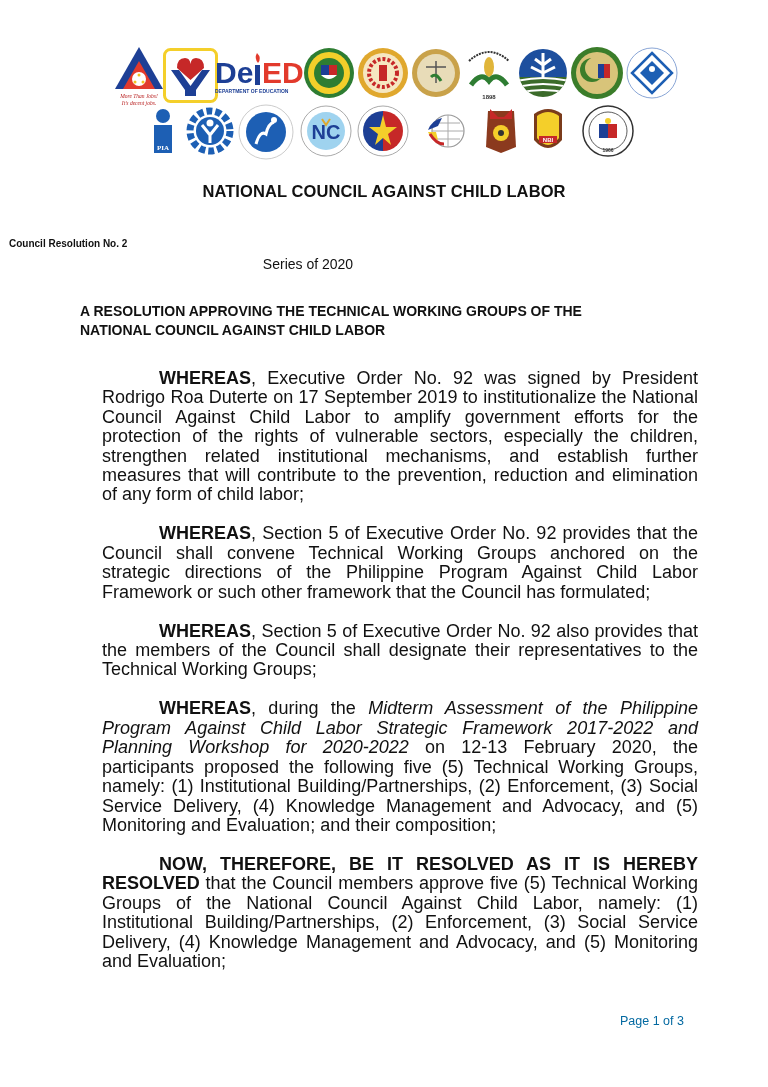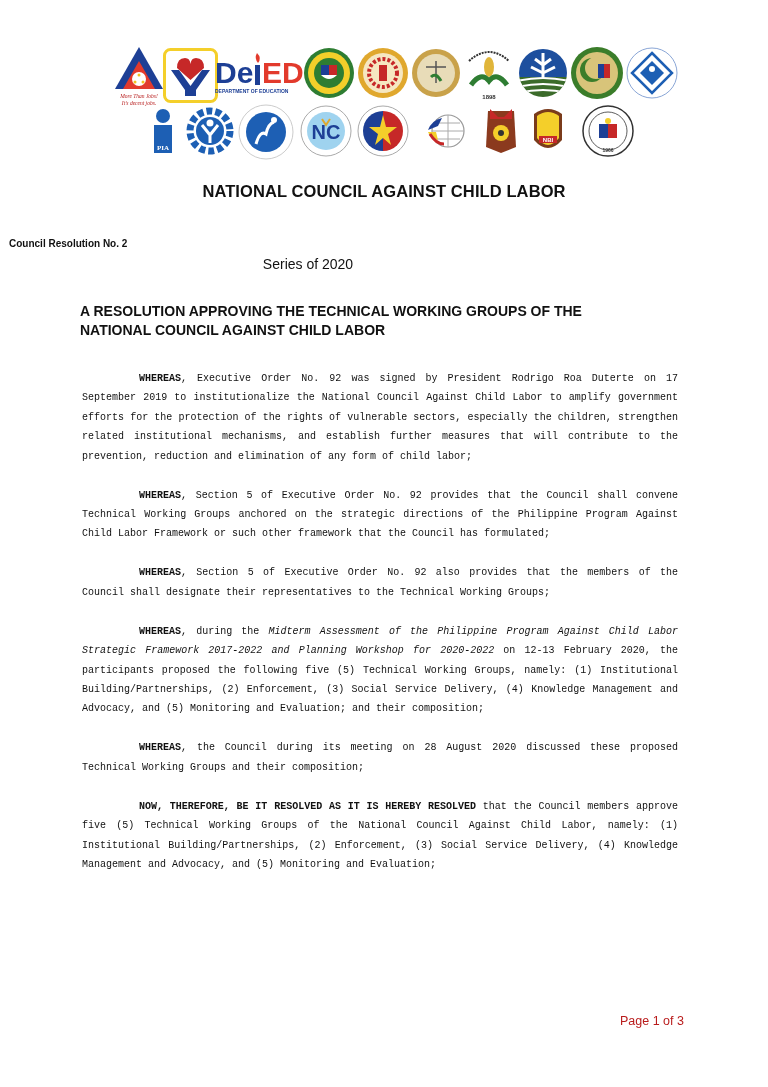--- a/index.html
+++ b/index.html
@@ -8,26 +8,26 @@
   .logos { position: absolute; left: 0; top: 0; width: 615px; height: 165px; }
   .logo { position: absolute; display: block; }
   .title { position: absolute; top: 182px; left: 0; width: 768px; text-align: center;
            font-weight: bold; font-size: 16.5px; letter-spacing: 0.1px; }
   .res-no { position: absolute; top: 238px; left: 0; width: 768px; text-align: left;
             font-weight: bold; font-size: 10px; padding-left: 9px; }
   .series { position: absolute; top: 256px; left: 0; width: 616px; text-align: center;
             font-size: 14px; }
   .subject { position: absolute; top: 302px; left: 80px; width: 608px; text-align: left;
              font-weight: bold; font-size: 14px; line-height: 18.5px; }
-  .body { position: absolute; top: 369px; left: 82px; width: 596px; font-size: 10px;
-          line-height: 19.4px; text-align: justify; font-family: Liberation Mono, monospace; }
+  .body { position: absolute; top: 369px; left: 102px; width: 596px; font-size: 18px;
+          line-height: 19.4px; text-align: justify; }
   .para { margin: 0 0 19.6px 0; text-indent: 57px; }
   .para b { font-weight: bold; }
   .para i { font-style: italic; }
-  .footer { position: absolute; top: 1014px; left: 620px; font-size: 12.5px; color: #b91c1c; }
+  .footer { position: absolute; top: 1014px; left: 620px; font-size: 12.5px; color: #0369a1; }
 </style>
 </head>
 <body>
 
 <div class="logos">
 
   <svg class="logo" style="left:113px;top:45px" width="52" height="62" viewBox="0 0 52 62">
     <polygon points="26,2 50,44 2,44" fill="#1d3f95"></polygon>
     <polygon points="26,16 42,44 10,44" fill="#e23a2c"></polygon>
     <circle cx="26" cy="34" r="7" fill="#fff"></circle>
@@ -172,17 +172,16 @@
 <div class="subject">
   <div>A RESOLUTION APPROVING THE TECHNICAL WORKING GROUPS OF THE</div>
   <div>NATIONAL COUNCIL AGAINST CHILD LABOR</div>
 </div>
 
 <div class="body">
   <p class="para"><b>WHEREAS</b><span>, Executive Order No. 92 was signed by President Rodrigo Roa Duterte on 17 September 2019 to institutionalize the National Council Against Child Labor to amplify government efforts for the protection of the rights of vulnerable sectors, especially the children, strengthen related institutional mechanisms, and establish further measures that will contribute to the prevention, reduction and elimination of any form of child labor;</span></p>
   <p class="para"><b>WHEREAS</b><span>, Section 5 of Executive Order No. 92 provides that the Council shall convene Technical Working Groups anchored on the strategic directions of the Philippine Program Against Child Labor Framework or such other framework that the Council has formulated;</span></p>
   <p class="para"><b>WHEREAS</b><span>, Section 5 of Executive Order No. 92 also provides that the members of the Council shall designate their representatives to the Technical Working Groups;</span></p>
   <p class="para"><b>WHEREAS</b><span>, during the </span><i>Midterm Assessment of the Philippine Program Against Child Labor Strategic Framework 2017-2022 and Planning Workshop for 2020-2022</i><span> on 12-13 February 2020, the participants proposed the following five (5) Technical Working Groups, namely: (1) Institutional Building/Partnerships, (2) Enforcement, (3) Social Service Delivery, (4) Knowledge Management and Advocacy, and (5) Monitoring and Evaluation; and their composition;</span></p>
-  <p class="para"><b>WHEREAS</b><span>, the Council during its meeting on 28 August 2020 discussed these proposed Technical Working Groups and their composition;</span></p>
   <p class="para"><b>NOW, THEREFORE, BE IT RESOLVED AS IT IS HEREBY RESOLVED</b><span> that the Council members approve five (5) Technical Working Groups of the National Council Against Child Labor, namely: (1) Institutional Building/Partnerships, (2) Enforcement, (3) Social Service Delivery, (4) Knowledge Management and Advocacy, and (5) Monitoring and Evaluation;</span></p>
 </div>
 
 <div class="footer">Page 1 of 3</div>
 
 </body></html>

